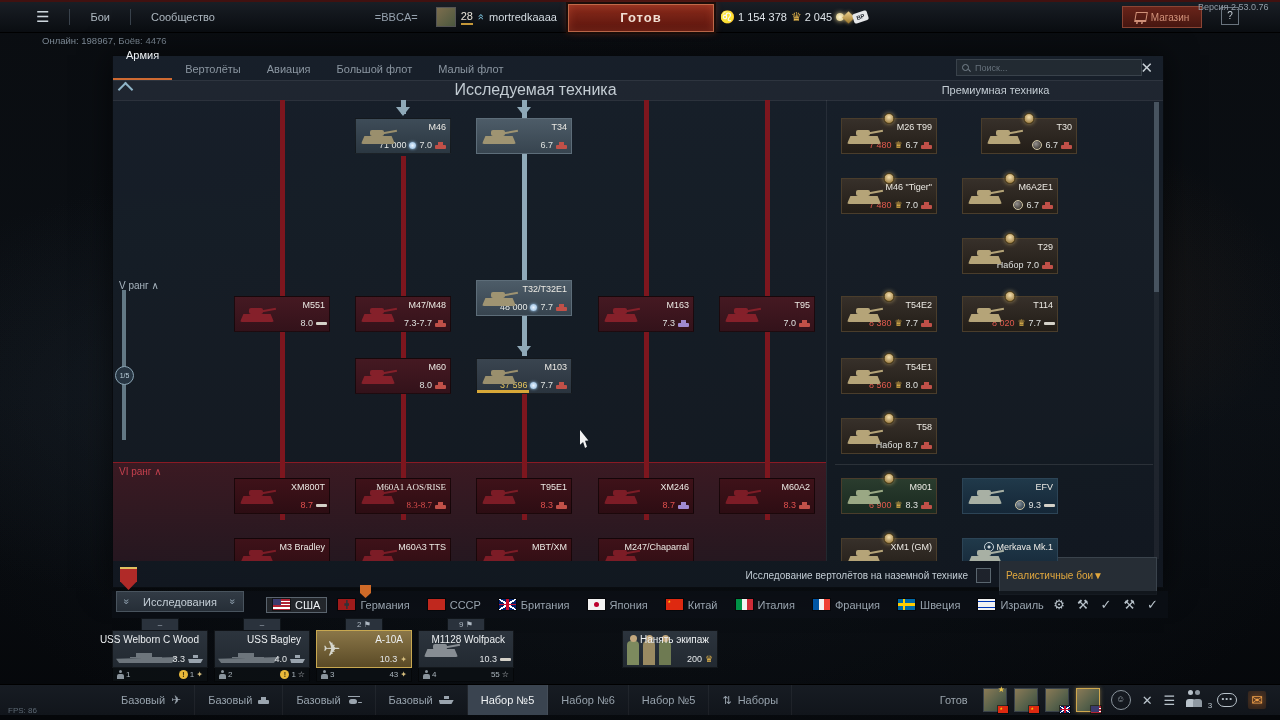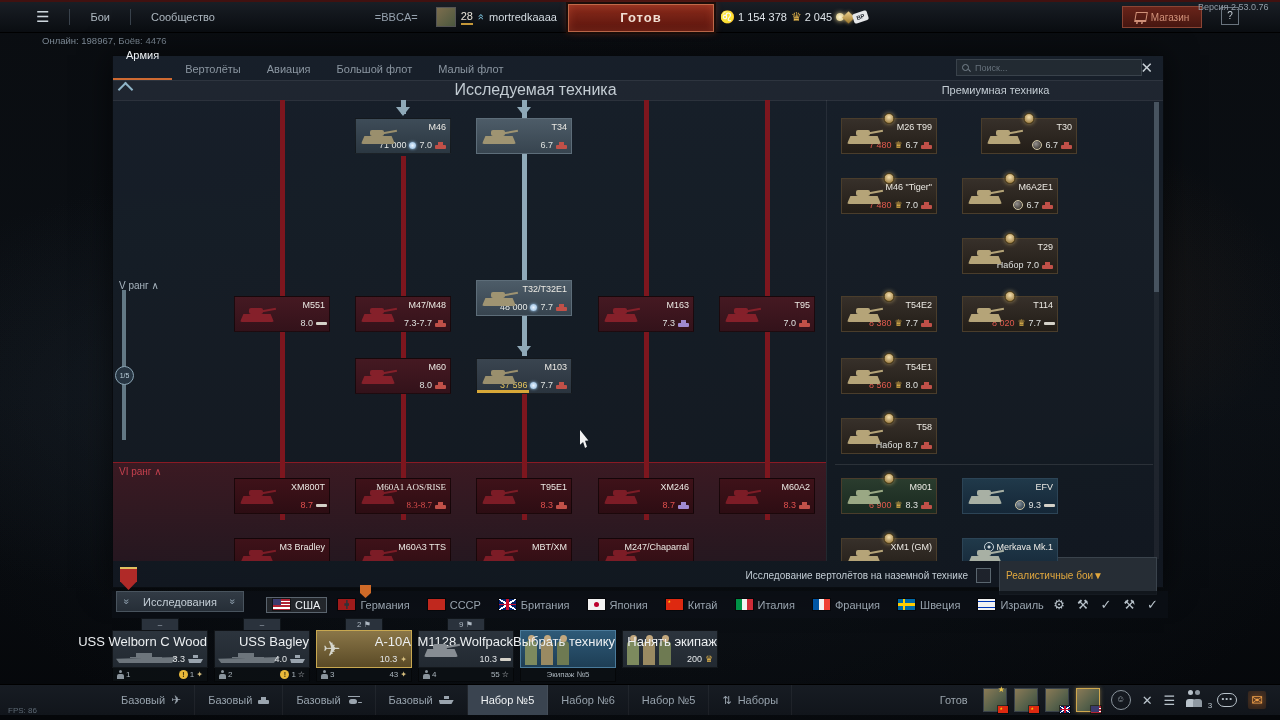--- a/index.html
+++ b/index.html
@@ -177,21 +177,21 @@
   #shield-small{left:360px;top:585px;width:11px;height:13px;background:#cf6a28;z-index:5;}
   
   #crew-row{left:112px;top:618px;width:740px;height:64px;}
   .cslot{position:absolute;width:96px;height:64px;}
   .ctab{position:absolute;left:50%;transform:translateX(-50%);top:0;width:36px;height:12px;
     background:#2a323c;border:1px solid #10151a;font-size:8px;color:#aeb8c2;text-align:center;line-height:11px;}
   .cbody{position:absolute;left:0;top:12px;width:96px;height:38px;box-sizing:border-box;
     border:1px solid rgba(0,0,0,.55);background:linear-gradient(180deg,#2c343d,#222931);}
   .cbody.sel{background:linear-gradient(180deg,#8a7648,#5a4a26);border-color:#c8a850;}
   .cbody.blue{background:linear-gradient(180deg,#2e5a78,#1e3e55);border-color:#4a7a9a;}
-  .cbody .cname{position:absolute;right:0;top:3px;font-size:13px;color:#eceff1;white-space:nowrap;}
+  .cbody .cname{position:absolute;right:8px;top:3px;font-size:10px;color:#eceff1;white-space:nowrap;}
   .cbody .cbr{position:absolute;right:4px;bottom:3px;font-size:9px;color:#e3e6e8;display:flex;align-items:center;gap:3px;}
   .cstrip{position:absolute;left:0;top:50px;width:96px;height:14px;box-sizing:border-box;
     background:rgba(12,16,20,.85);border:1px solid rgba(0,0,0,.5);border-top:0;
     display:flex;align-items:center;justify-content:space-between;padding:0 4px;font-size:8px;color:#aab4bc;}
   .cstrip .lft,.cstrip .rgt{display:flex;align-items:center;gap:2px;}
   .person{width:7px;height:9px;position:relative;display:inline-block;}
   .person::before{content:"";position:absolute;left:2px;top:0;width:3px;height:3px;border-radius:50%;background:#8a949c;}
   .person::after{content:"";position:absolute;left:0;bottom:0;width:7px;height:5px;border-radius:2px 2px 0 0;background:#8a949c;}
   .warn-ic{width:9px;height:9px;border-radius:50%;background:#e8b83a;color:#3a2c08;font-size:7px;font-weight:bold;
     text-align:center;line-height:9px;display:inline-block;}
@@ -937,33 +937,20 @@
           <span class="lft">
             <span class="person"></span>
             <span>4</span>
           </span>
           <span class="rgt">
             <span>55</span>
             <span class="star-ic">☆</span>
           </span>
         </div>
       </div>
-      <div class="cslot" style="left: 408px;">
-        <div class="cbody blue">
-          <span class="soldiers">
-            <i class="soldier s1"></i>
-            <i class="soldier s2"></i>
-            <i class="soldier s3"></i>
-          </span>
-          <div class="cname">Выбрать технику</div>
-        </div>
-        <div class="cstrip" style="justify-content: center;">
-          <span>Экипаж №5</span>
-        </div>
-      </div>
       <div class="cslot" style="left: 510px;">
         <div class="cbody">
           <span class="soldiers">
             <i class="soldier s1"></i>
             <i class="soldier s2"></i>
             <i class="soldier s3"></i>
           </span>
           <div class="cname">Нанять экипаж</div>
           <div class="cbr">
             <span>200</span>

